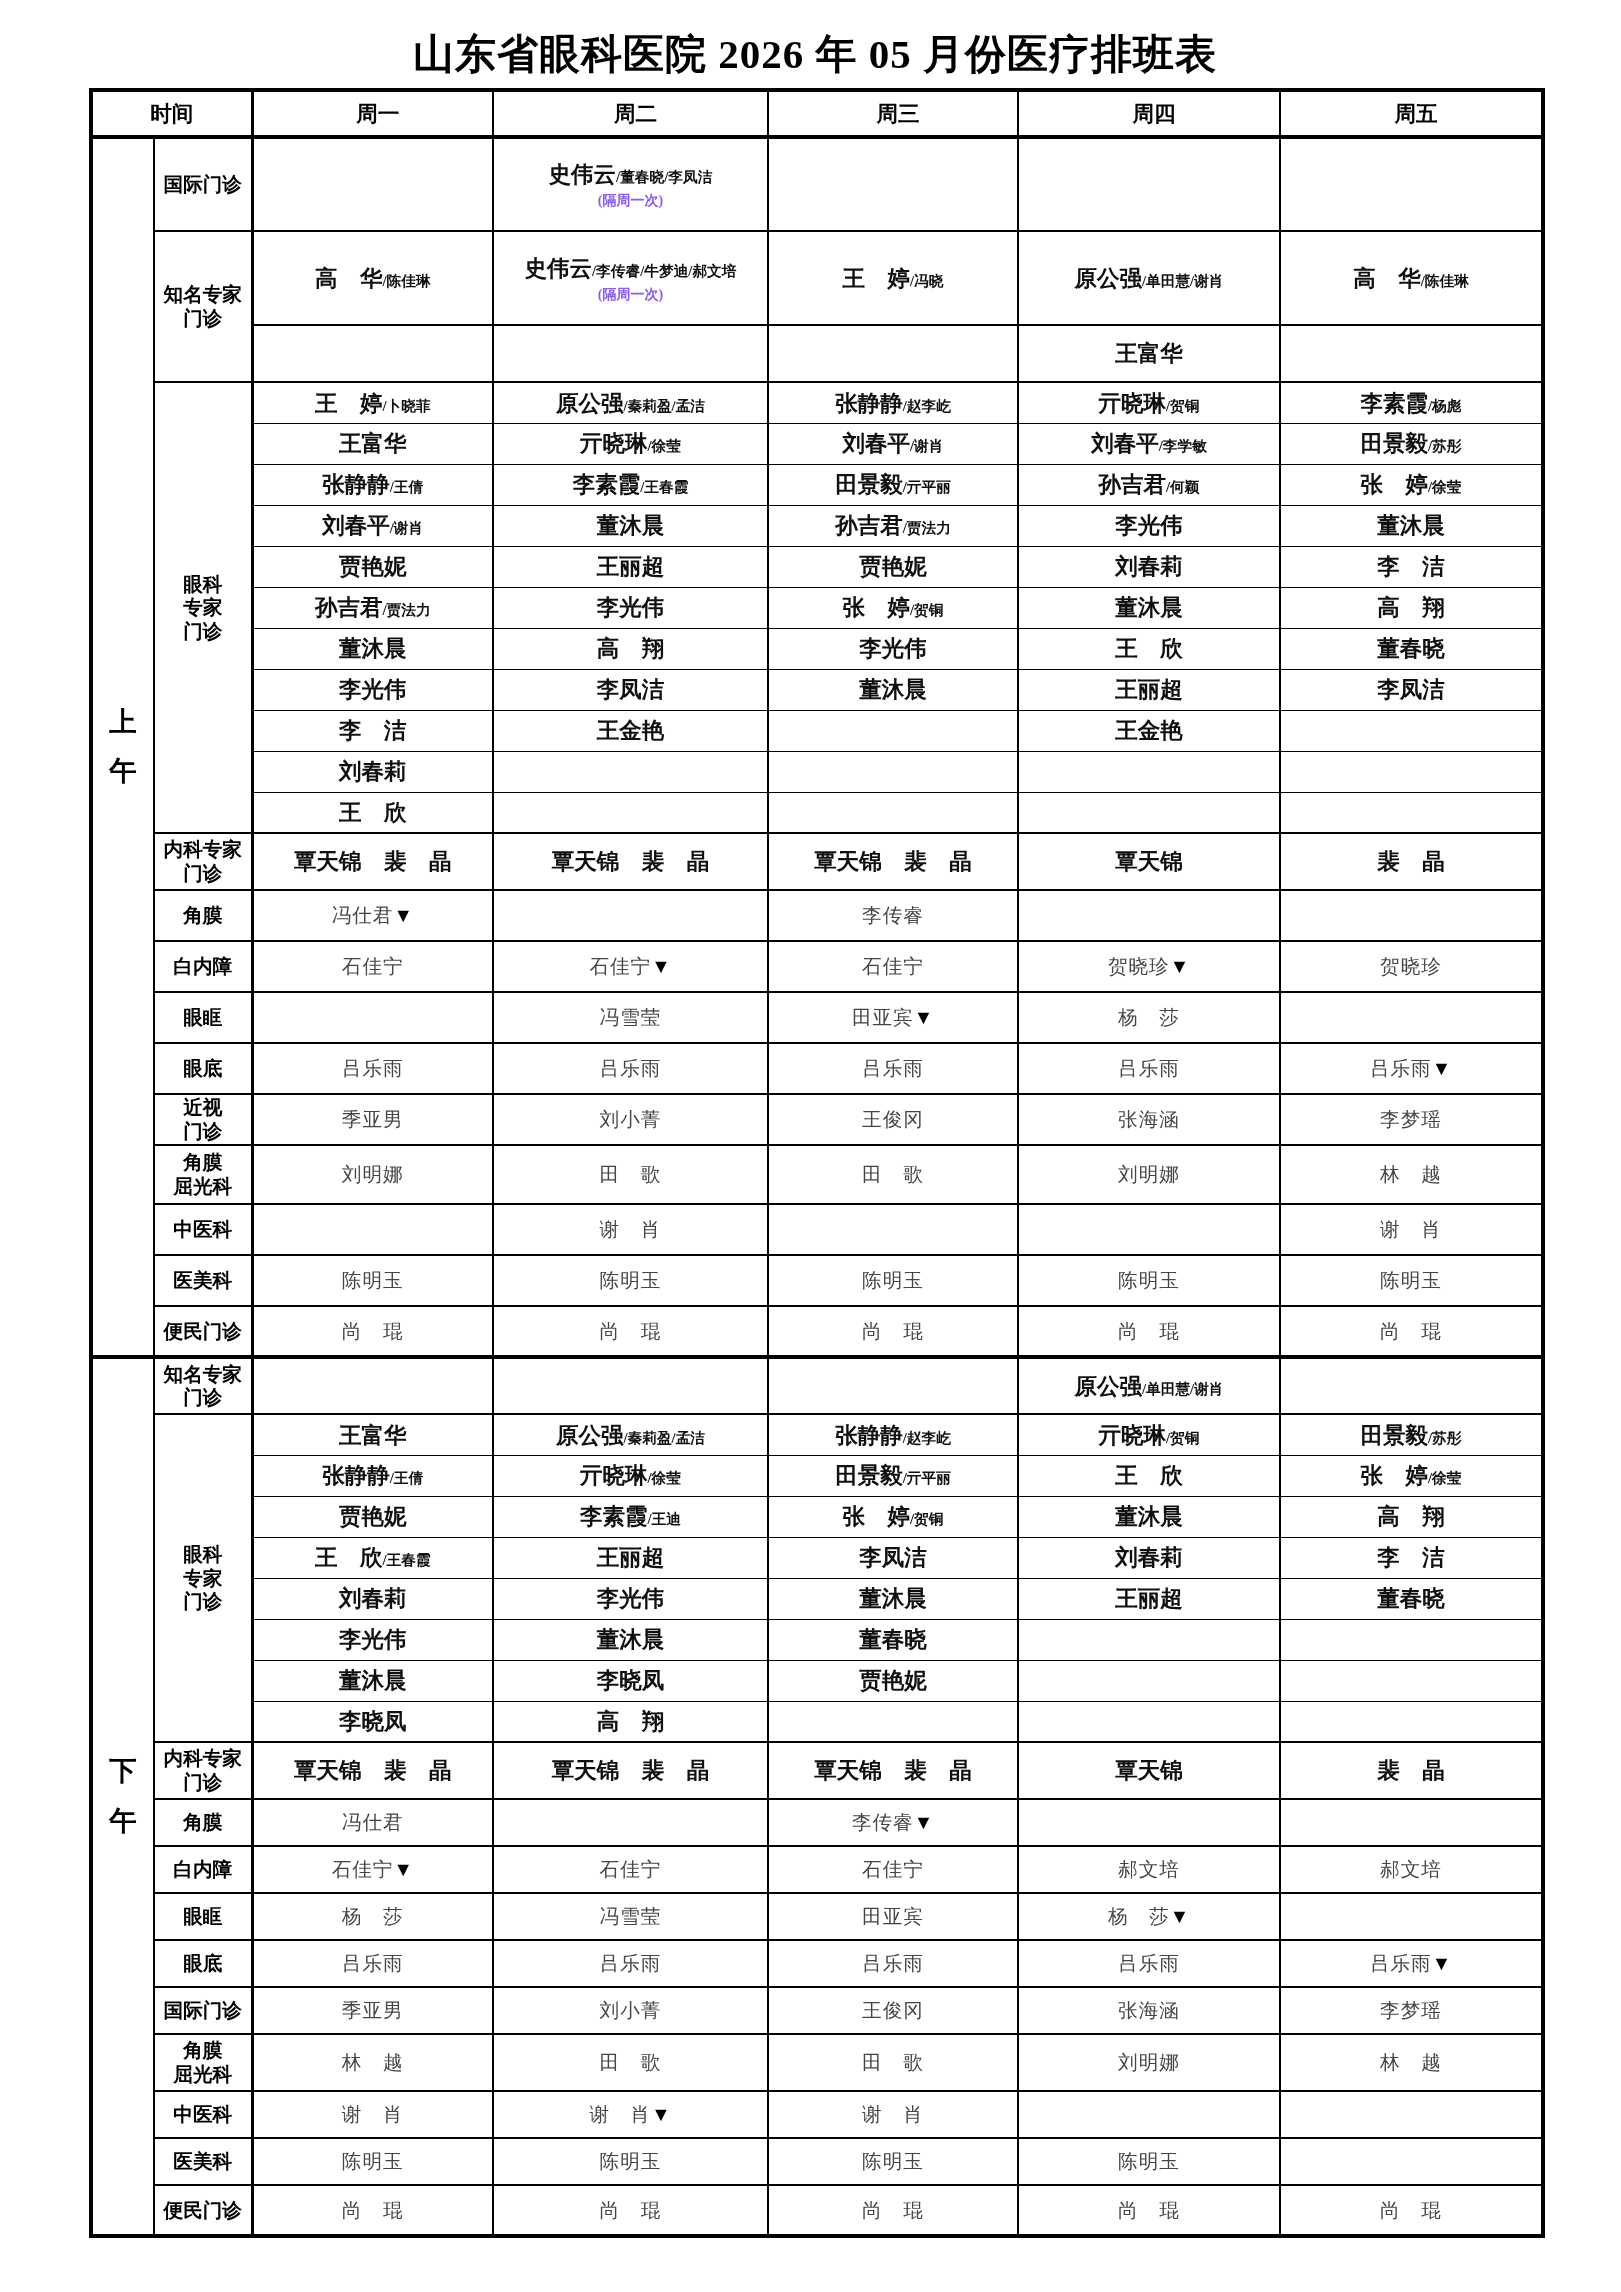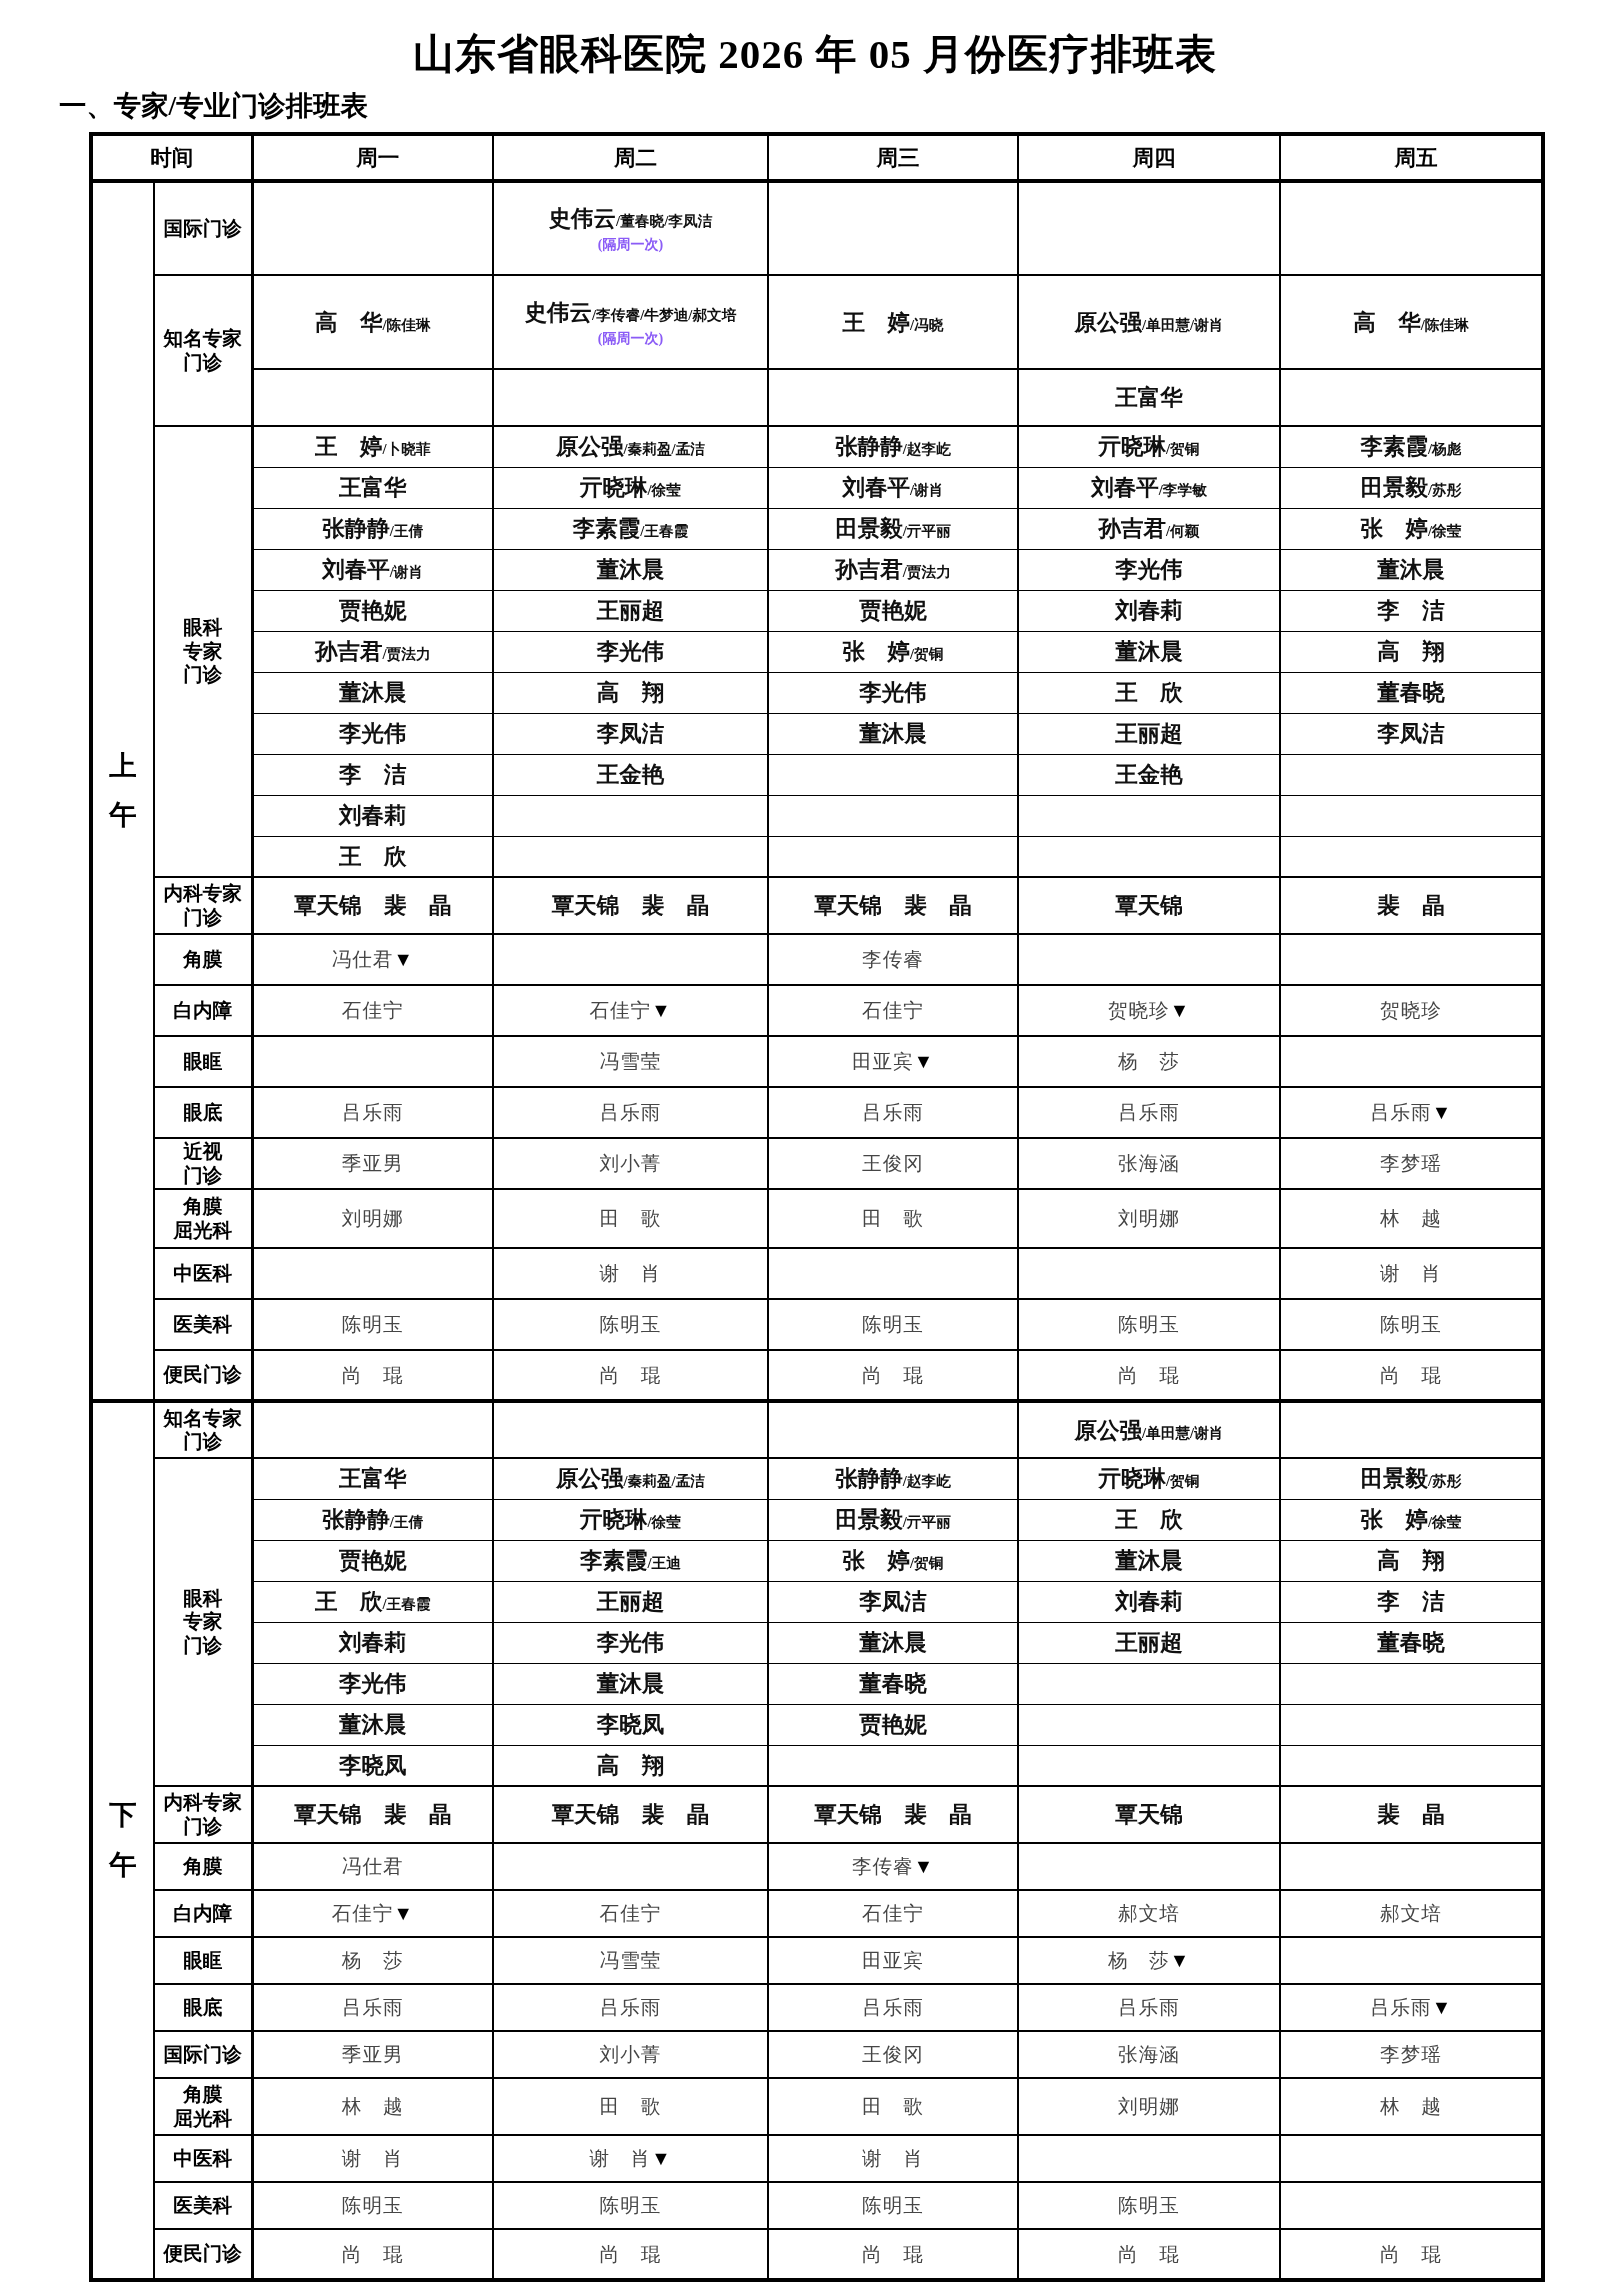--- a/index.html
+++ b/index.html
@@ -65,21 +65,20 @@
   .n-sub{font-size:14.7px;font-weight:700;color:#101010;}
   .n-note{font-size:14px;font-weight:700;color:#8b5cf6;margin-top:2px;}
   .n-plain{font-size:19.6px;font-weight:400;color:var(--muted);letter-spacing:1px;}
   .tri{color:#000;}
 </style>
 </head>
 <body>
 
 <div class="page">
   <div class="doc-title">山东省眼科医院 2026 年 05 月份医疗排班表</div>
-  <div class="doc-subtitle">一、专家/专业门诊排班表</div>
 
   <table class="sched">
     <colgroup>
       <col style="width:63px">
         <col style="width:98px">
       <col style="width:241px">
         <col style="width:275px">
         <col style="width:250px">
       <col style="width:262px">
         <col style="width:263px">

